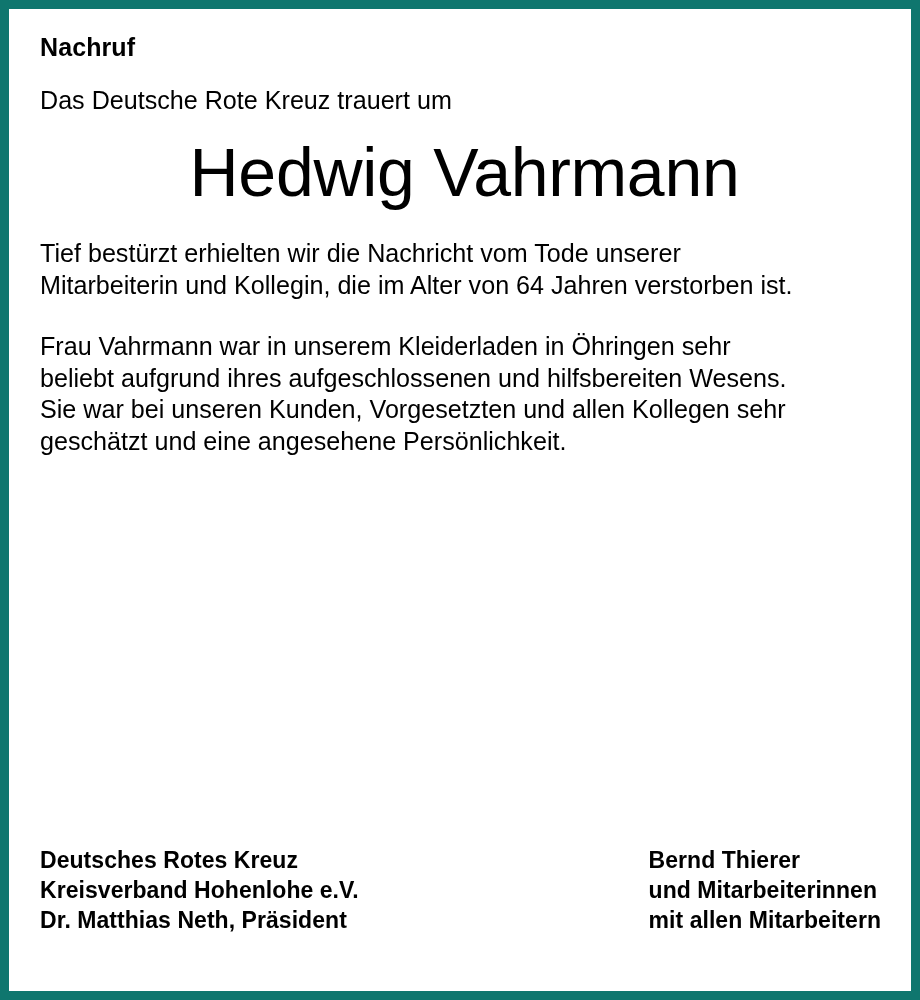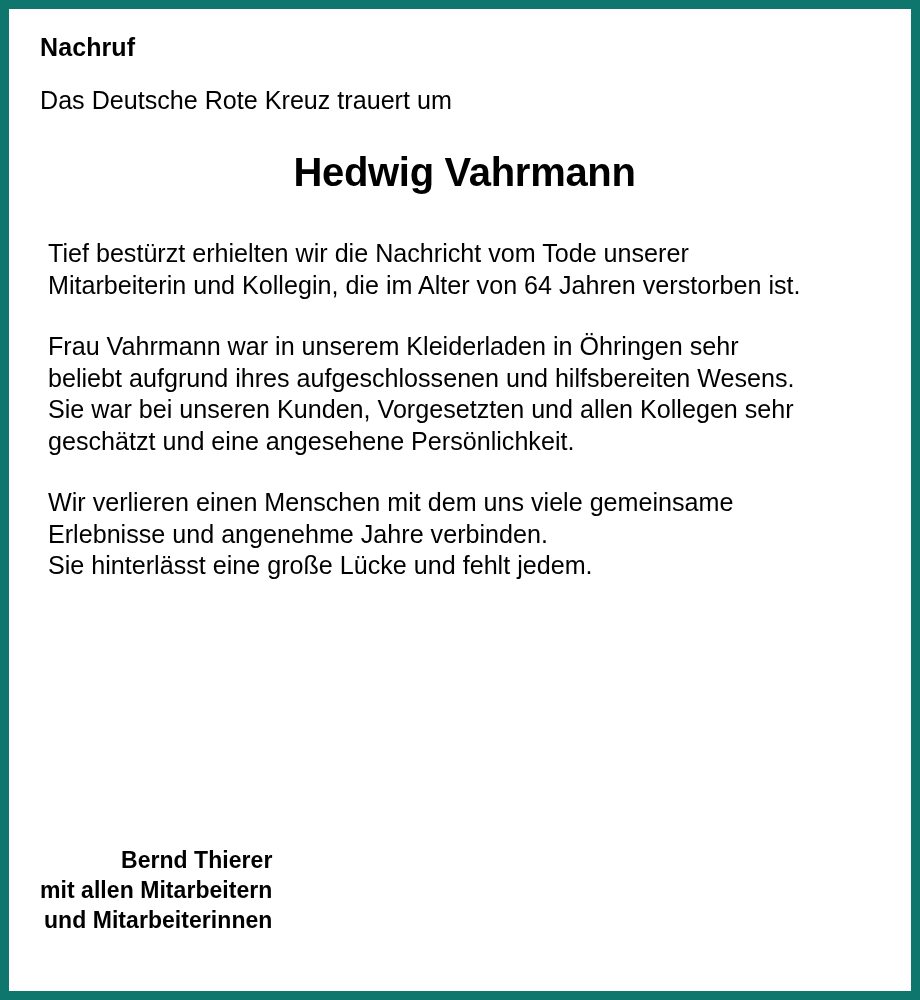--- a/index.html
+++ b/index.html
@@ -52,37 +52,37 @@
     font-weight: normal;
     line-height: 32px;
     margin: 0 0 24px 0;
     white-space: nowrap;
     transform: scaleX(0.985);
     transform-origin: left center;
   }
 
   
   .deceased-name {
-    font-size: 40px;
-    font-weight: bold;
+    font-size: 68px;
+    font-weight: normal;
     line-height: 64px;
     text-align: center;
     margin: 0 0 8px 0;
     padding: 0 0 0 8px;
     letter-spacing: -0.3px;
     white-space: nowrap;
   }
 
   
   .body-copy {
     margin-top: 34px;
   }
 
   .para {
-    margin: 0 0 30px 8px;
+    margin: 0 0 30px 0;
   }
 
   .para:last-child {
     margin-bottom: 0;
   }
 
   .para-line {
     font-size: 25.5px;
     font-weight: normal;
     line-height: 31.5px;
@@ -106,21 +106,20 @@
     font-size: 23px;
     font-weight: bold;
     line-height: 30px;
   }
 
   .sig-col-left {
     text-align: left;
   }
 
   .sig-col-right {
-    text-align: right;
   }
 
   .sig-line {
     white-space: nowrap;
     letter-spacing: 0.05px;
   }
 </style>
 </head>
 <body>
 
@@ -140,35 +139,35 @@
         <div class="para-line">Mitarbeiterin und Kollegin, die im Alter von 64 Jahren verstorben ist.</div>
       </div>
 
       <div class="para">
         <div class="para-line">Frau Vahrmann war in unserem Kleiderladen in Öhringen sehr</div>
         <div class="para-line">beliebt aufgrund ihres aufgeschlossenen und hilfsbereiten Wesens.</div>
         <div class="para-line">Sie war bei unseren Kunden, Vorgesetzten und allen Kollegen sehr</div>
         <div class="para-line">geschätzt und eine angesehene Persönlichkeit.</div>
       </div>
 
-      <div class="para">
-        <div class="para-line">Wir verlieren einen Menschen mit dem uns viele gemeinsame</div>
-        <div class="para-line">Erlebnisse und angenehme Jahre verbinden.</div>
-        <div class="para-line">Sie hinterlässt eine große Lücke und fehlt jedem.</div>
-      </div>
 
 
 
     </div>
 
     <div class="signature-block">
 
+      <div class="sig-col sig-col-left">
+        <div class="sig-line">Deutsches Rotes Kreuz</div>
+        <div class="sig-line">Kreisverband Hohenlohe e.V.</div>
+        <div class="sig-line">Dr. Matthias Neth, Präsident</div>
+      </div>
 
       <div class="sig-col sig-col-right">
         <div class="sig-line">Bernd Thierer</div>
+        <div class="sig-line">und Mitarbeiterinnen</div>
         <div class="sig-line">mit allen Mitarbeitern</div>
-        <div class="sig-line">und Mitarbeiterinnen</div>
       </div>
 
     </div>
 
   </div>
 </div>
 
 </body></html>

